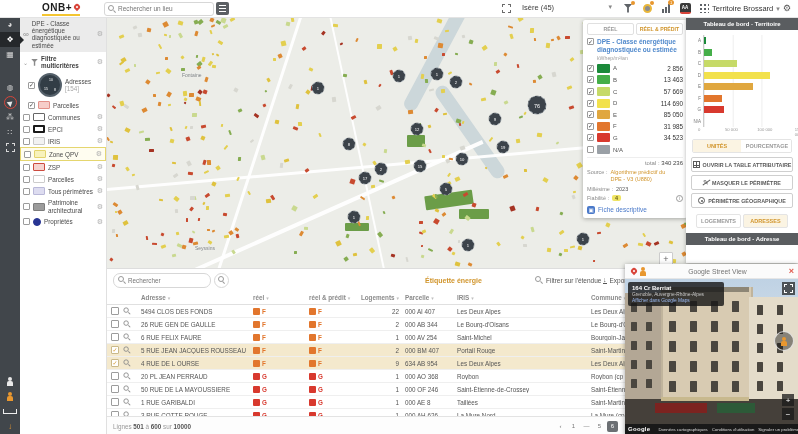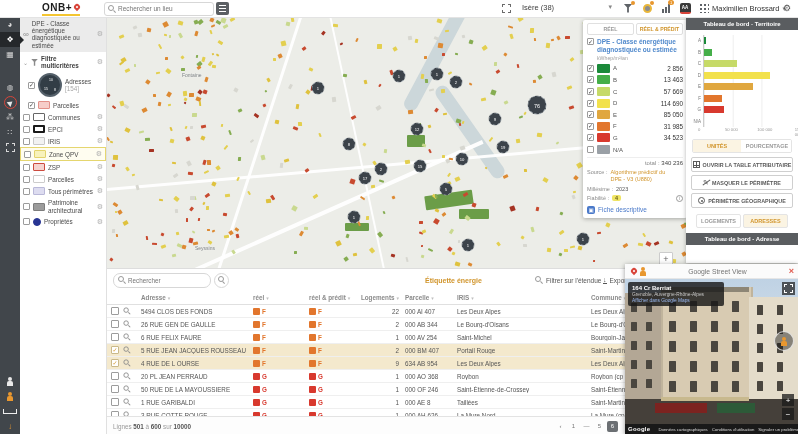--- a/index.html
+++ b/index.html
@@ -186,21 +186,21 @@
       </div>
     <div id="top-search">
       <span class="mag"></span>
       <input type="text" placeholder="Rechercher un lieu" style="">
     </div>
     <div id="search-settings">
         <span></span>
       </div>
     <span id="expand-map" class="corners"></span>
     <div id="region-select">
-        <span>Isère (38)</span>
+        <span>Isère (45)</span>
         <span class="caret">▾</span>
       </div>
     <div id="topbar-icons">
       <div class="tb-icon">
           <span class="funnel"></span>
           <span class="badge-dot"></span>
         </div>
       <div class="tb-icon">
           <span class="medal"></span>
           <span class="badge-dot"></span>
@@ -210,21 +210,21 @@
           <span class="badge-num">1</span>
         </div>
       <div class="tb-icon">
           <span class="aa-tile">AA</span>
         </div>
       <div class="tb-icon">
           <span class="apps"></span>
         </div>
     </div>
     <div id="user-menu">
-        <span>Maximilien Brossard</span>
+        <span>Territoire Brossard</span>
         <span class="caret">▾</span>
       </div>
     <span id="top-gear">⚙</span>
   </header>
 
   <nav id="rail">
     <div class="rail-ic">◕</div>
     <div class="rail-ic active">❖</div>
     <div class="rail-ic">▦</div>
     <div style="height:18px"></div>

